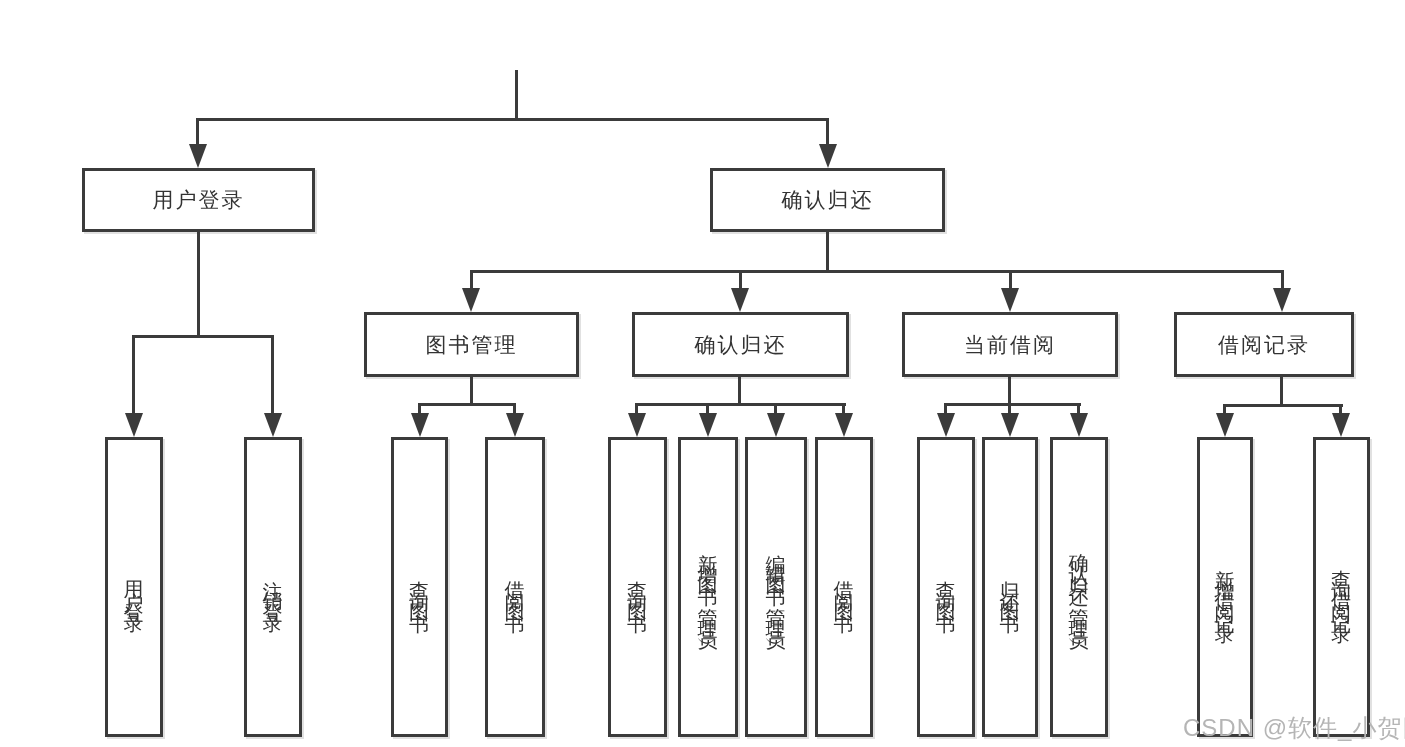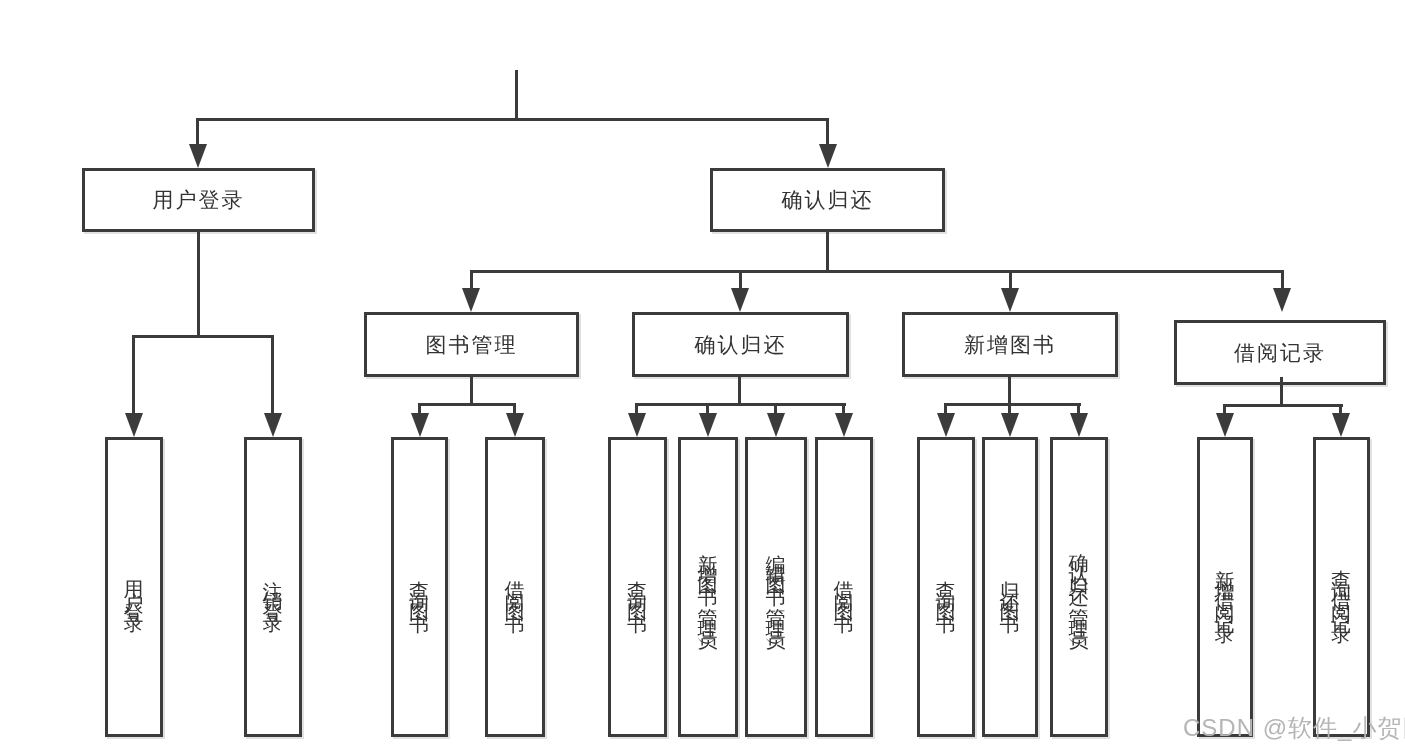--- a/index.html
+++ b/index.html
@@ -111,23 +111,23 @@
   <div class="vline" style="left:1281px; top:270px; height:20px;"></div>
   <div class="arrow" style="left:1273px; top:288px;"></div>
 
   <div class="box hbox" style="left:364px; top:312px; width:215px; height:65px;">
     <span>图书管理</span>
   </div>
   <div class="box hbox" style="left:632px; top:312px; width:217px; height:65px;">
     <span>确认归还</span>
   </div>
   <div class="box hbox" style="left:902px; top:312px; width:216px; height:65px;">
-    <span>新增图书</span>
+    <span>当前借阅</span>
   </div>
-  <div class="box hbox" style="left:1174px; top:312px; width:212px; height:65px;margin-top:8px;">
+  <div class="box hbox" style="left:1174px; top:312px; width:180px; height:65px;">
     <span>借阅记录</span>
   </div>
 
   <div class="vline" style="left:470px; top:377px; height:28px;"></div>
   <div class="hline" style="left:419px; top:403px; width:97px;"></div>
   <div class="vline" style="left:418px; top:403px; height:12px;"></div>
   <div class="arrow" style="left:411px; top:413px;"></div>
   <div class="vline" style="left:513px; top:403px; height:12px;"></div>
   <div class="arrow" style="left:506px; top:413px;"></div>
   <div class="box leaf" style="left:391px; top:437px; width:57px; height:300px;">

